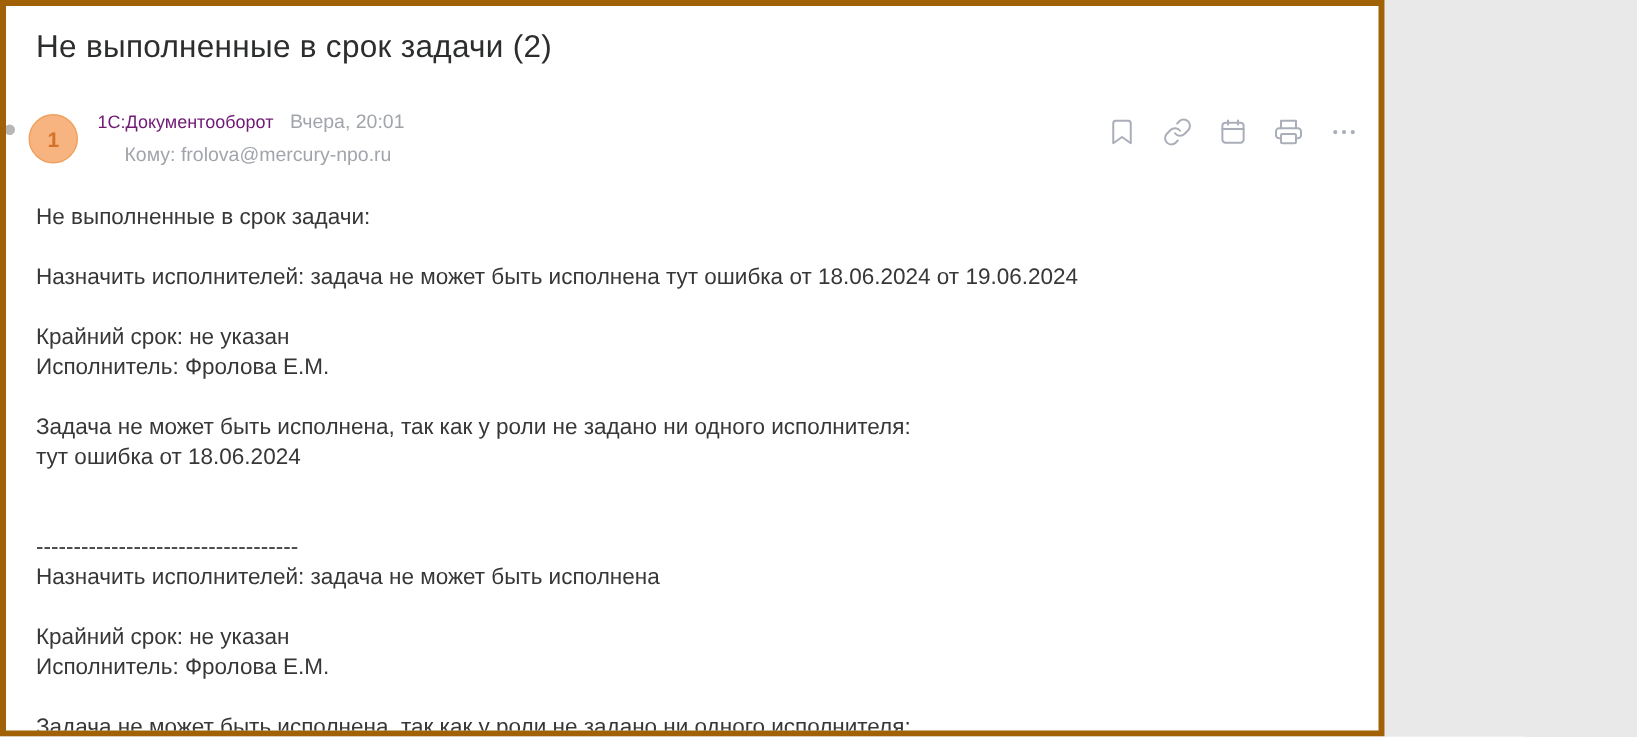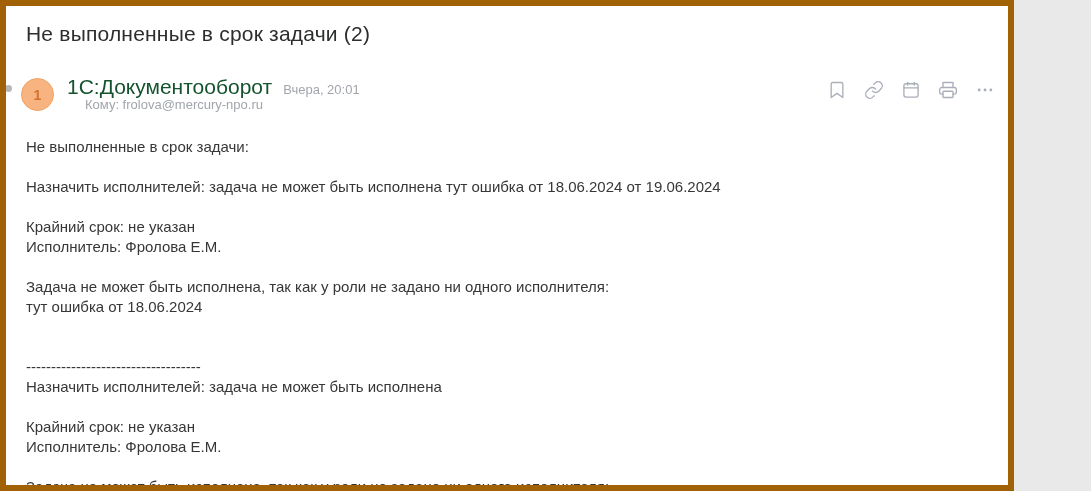--- a/index.html
+++ b/index.html
@@ -3,25 +3,25 @@
 <meta charset="utf-8">
 <style>
   html, body {
     margin: 0;
     padding: 0;
     background: #e9e9e9;
     font-family: "Liberation Sans", "DejaVu Sans", sans-serif;
   }
   .frame {
     position: relative;
-    width: 1014px;
+    width: 923px;
     height: 491px;
     box-sizing: border-box;
     background: #ffffff;
-    border: 6px solid #a16207;
+    border: 4px solid #a16207;
     overflow: hidden;
   }
   .page-title {
     position: absolute;
     left: 20px;
     top: 16px;
     margin: 0;
     font-size: 21px;
     font-weight: 400;
     color: #2c2d2e;
@@ -57,22 +57,22 @@
   }
   .sender-line {
     position: absolute;
     left: 61px;
     top: 69px;
     display: flex;
     align-items: baseline;
     white-space: nowrap;
   }
   .sender-name {
-    font-size: 21px;
-    color: #14532d;
+    font-size: 12px;
+    color: #701a75;
     cursor: pointer;
   }
   .msg-date {
     margin-left: 11px;
     font-size: 13px;
     color: #a1a5ab;
   }
   .to-line {
     position: absolute;
     left: 79px;

